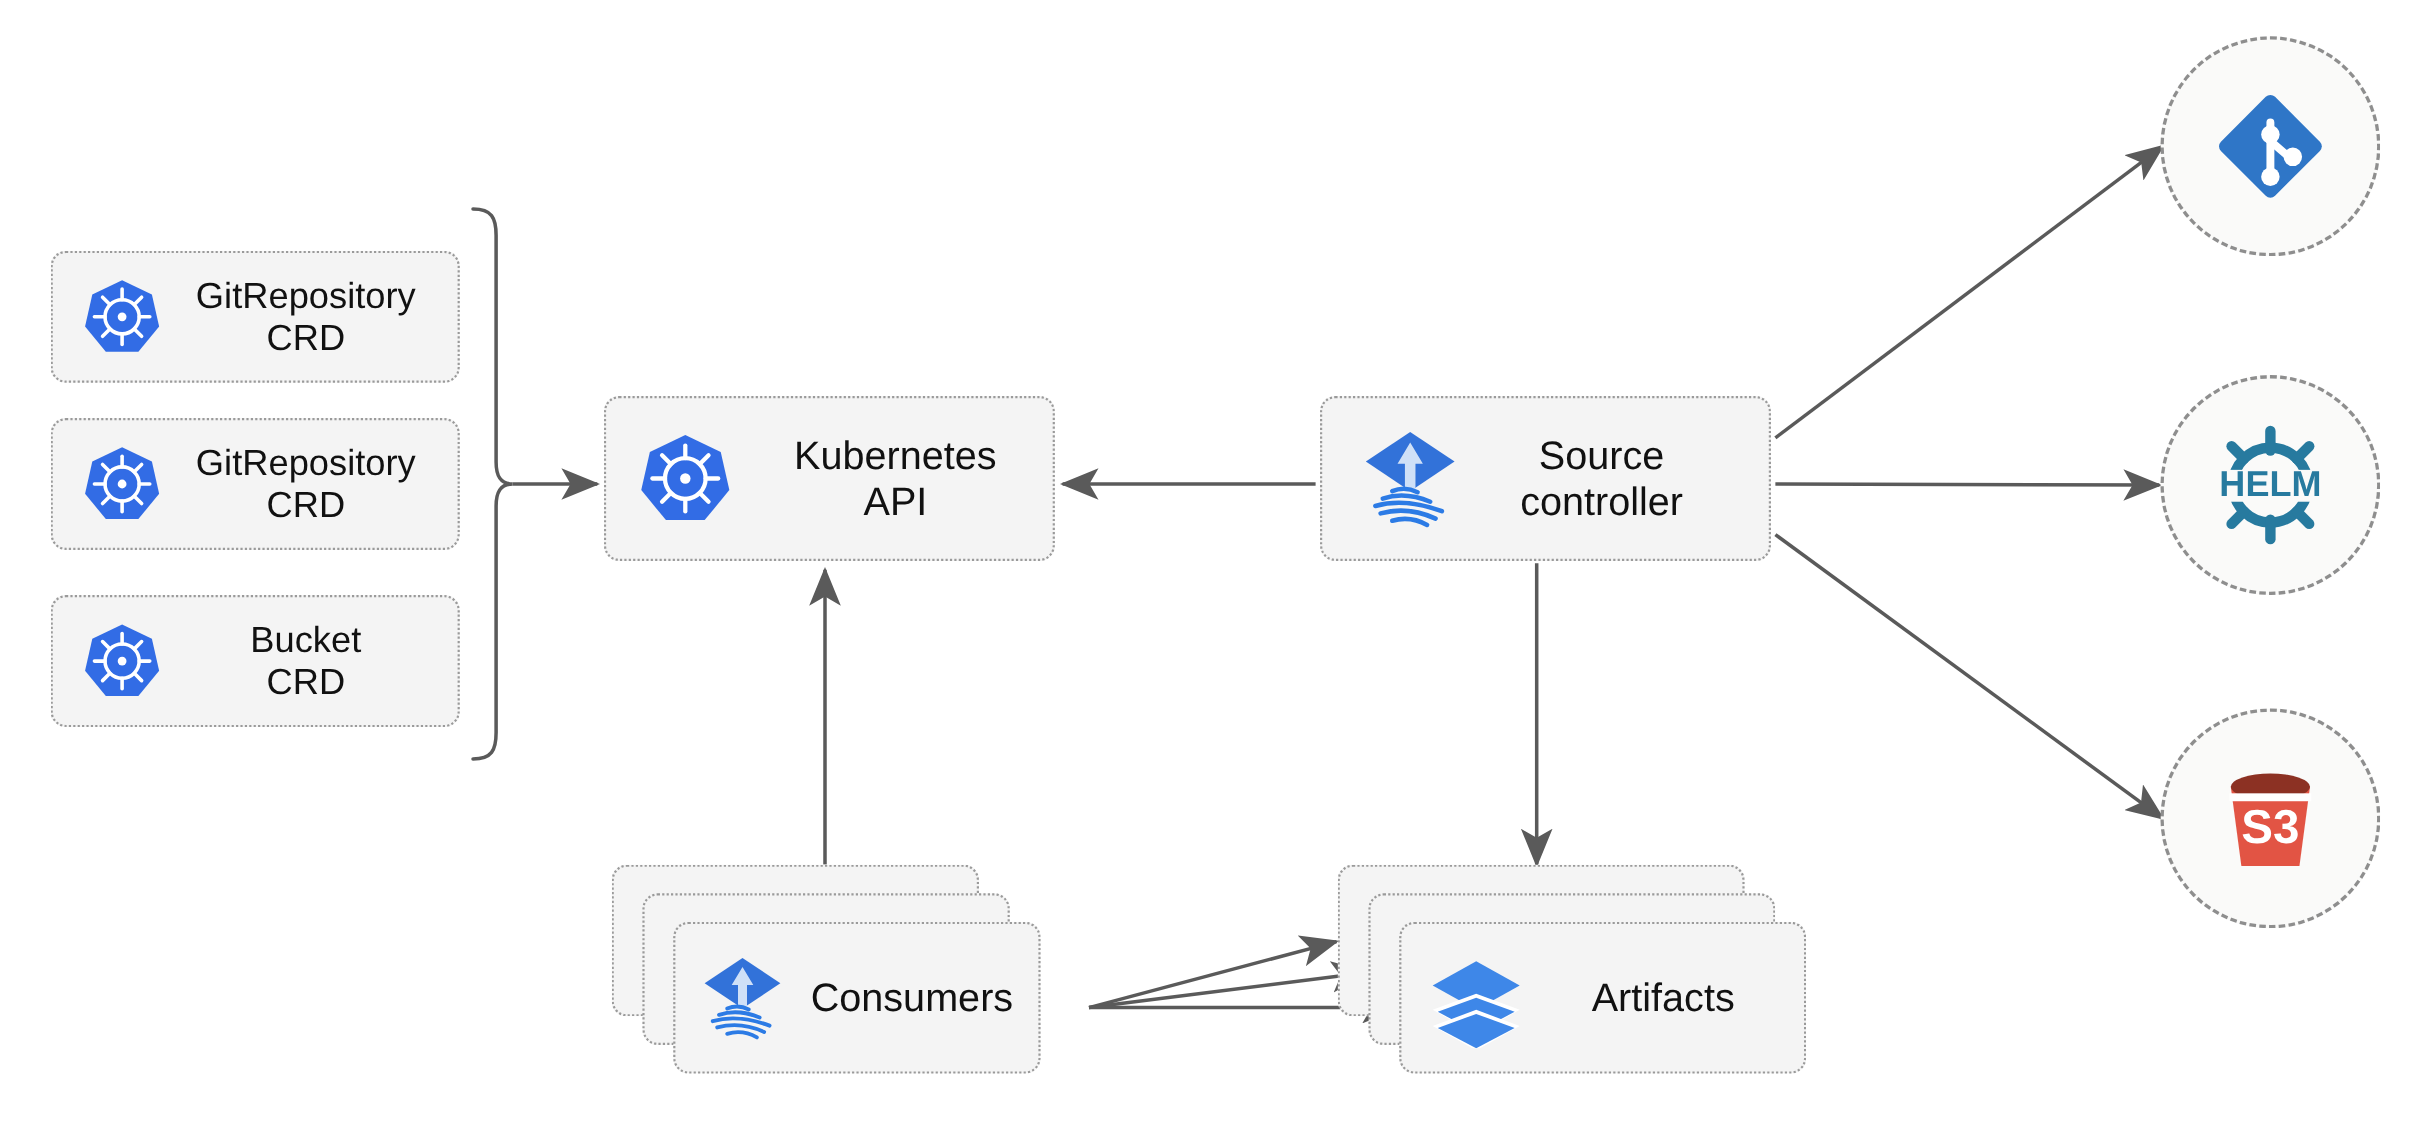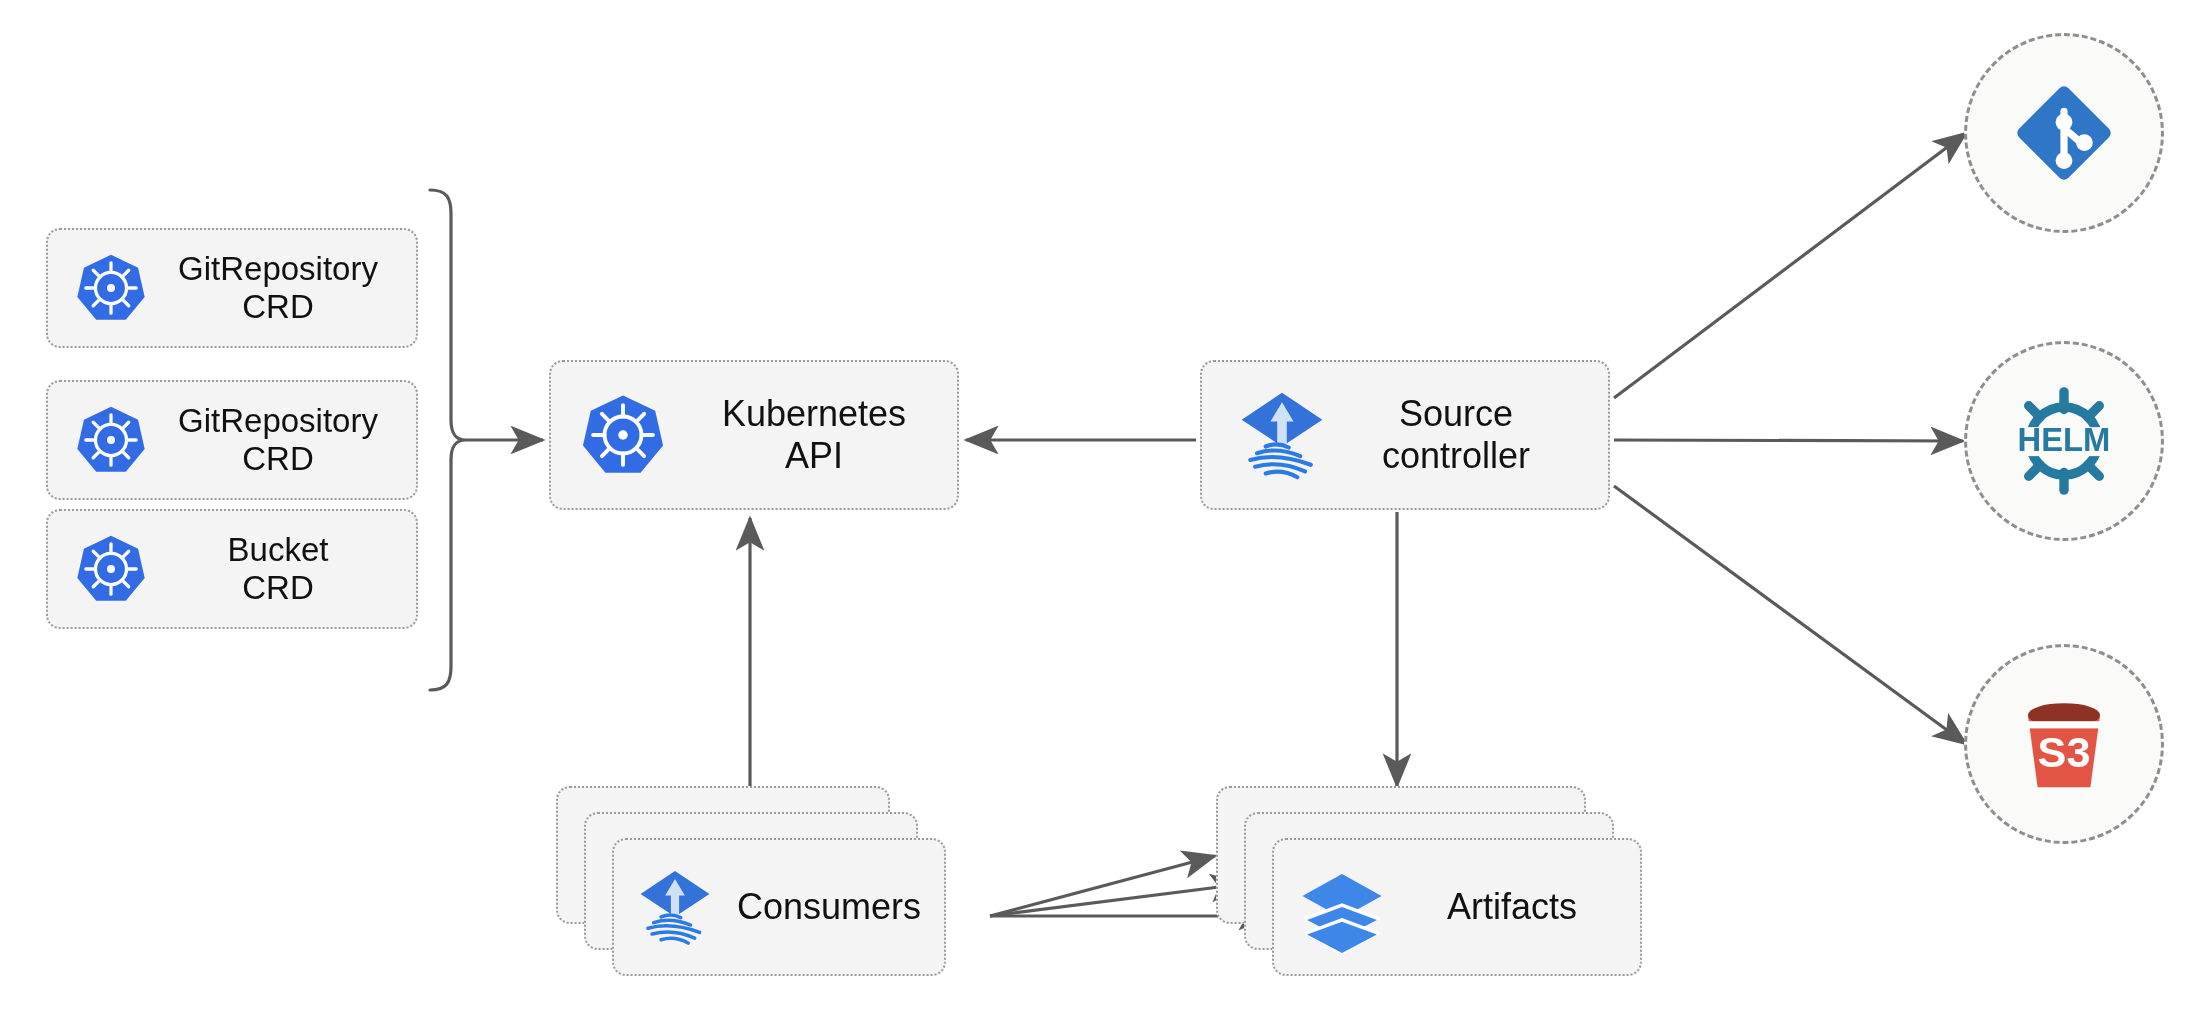--- a/index.html
+++ b/index.html
@@ -203,21 +203,21 @@
         <line x1="65" y1="65" x2="74" y2="74"></line>
         <line x1="74" y1="26" x2="65" y2="35"></line>
         <line x1="35" y1="65" x2="26" y2="74"></line>
       </g>
       <circle cx="50" cy="50" r="5.4" fill="#ffffff"></circle>
     </svg>
     <span class="label">GitRepository
 CRD</span>
   </div>
 
-  <div class="node crd" style="left:46px; top:509px;">
+  <div class="node crd" style="left:46px; top:541px;">
     <svg class="icon" width="74" height="74" viewBox="0 0 100 100">
       <path d="M50 5 L86.6 22.5 L95.5 62 L70 93 L30 93 L4.5 62 L13.4 22.5 Z" fill="#326CE5"></path>
       <g fill="none" stroke="#ffffff" stroke-width="4.4" stroke-linecap="round">
         <circle cx="50" cy="50" r="21"></circle>
         <line x1="50" y1="16" x2="50" y2="29"></line>
         <line x1="50" y1="71" x2="50" y2="84"></line>
         <line x1="16" y1="50" x2="29" y2="50"></line>
         <line x1="71" y1="50" x2="84" y2="50"></line>
         <line x1="26" y1="26" x2="35" y2="35"></line>
         <line x1="65" y1="65" x2="74" y2="74"></line>

